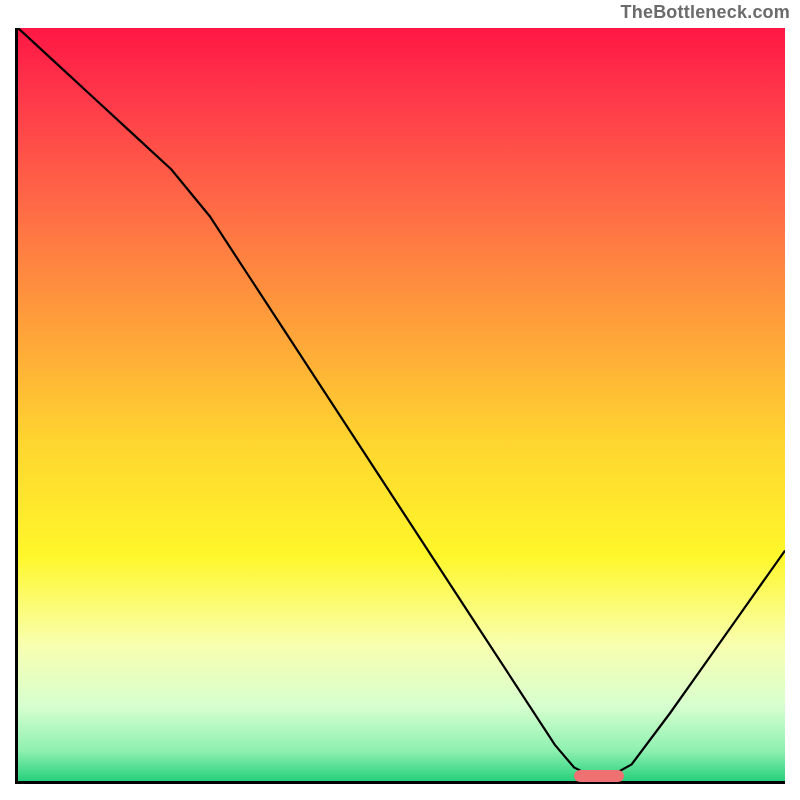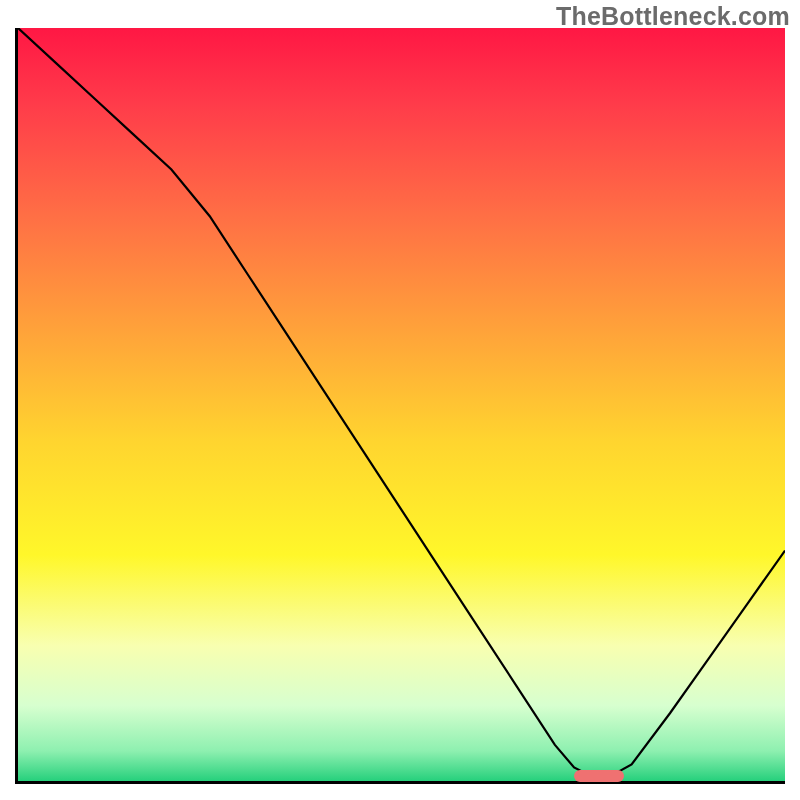--- a/index.html
+++ b/index.html
@@ -13,21 +13,21 @@
   }
   .container {
     position: relative;
     width: 800px;
     height: 800px;
   }
   .watermark {
     position: absolute;
     top: 2px;
     right: 10px;
-    font-size: 25px;
+    font-size: 18px;
     font-weight: 600;
     color: #6b6b6b;
     letter-spacing: 0.2px;
     z-index: 10;
   }
   .plot-frame {
     position: absolute;
     left: 15px;
     top: 28px;
     width: 770px;

